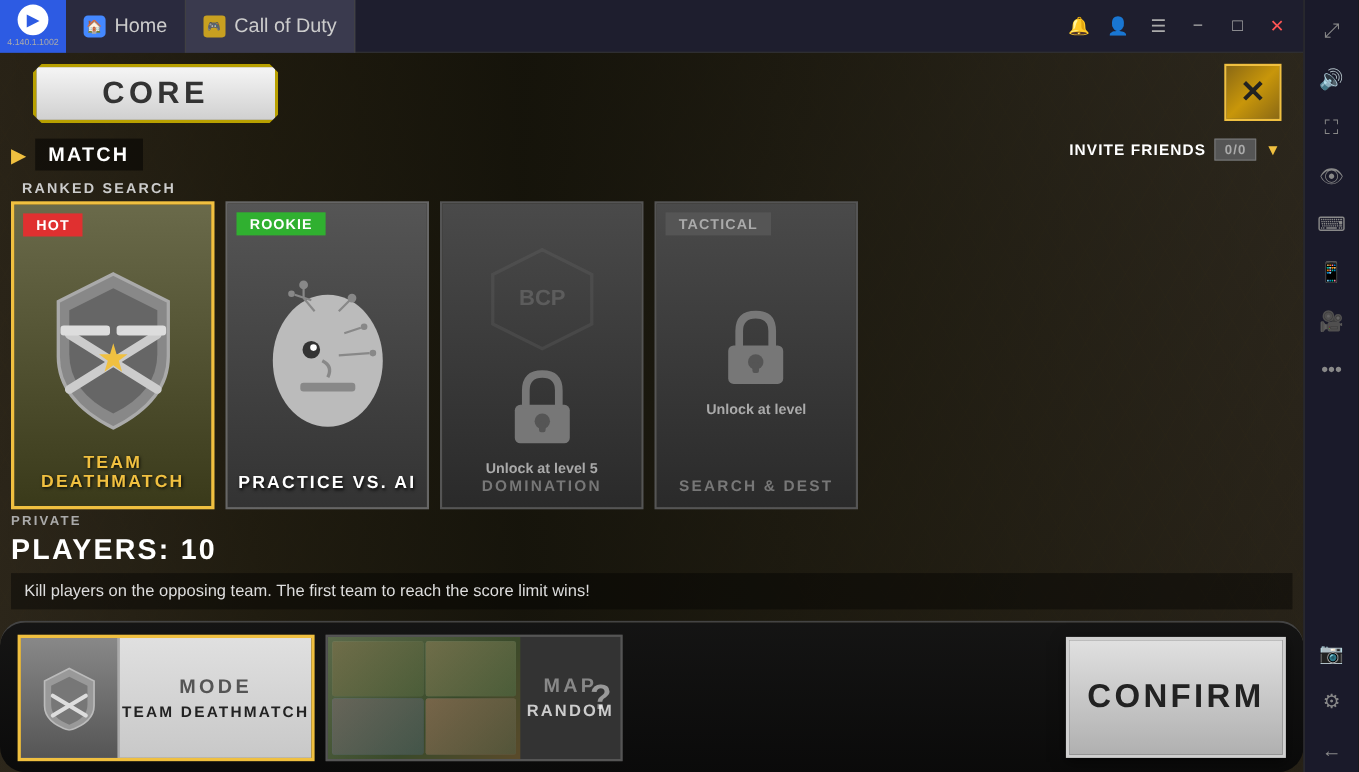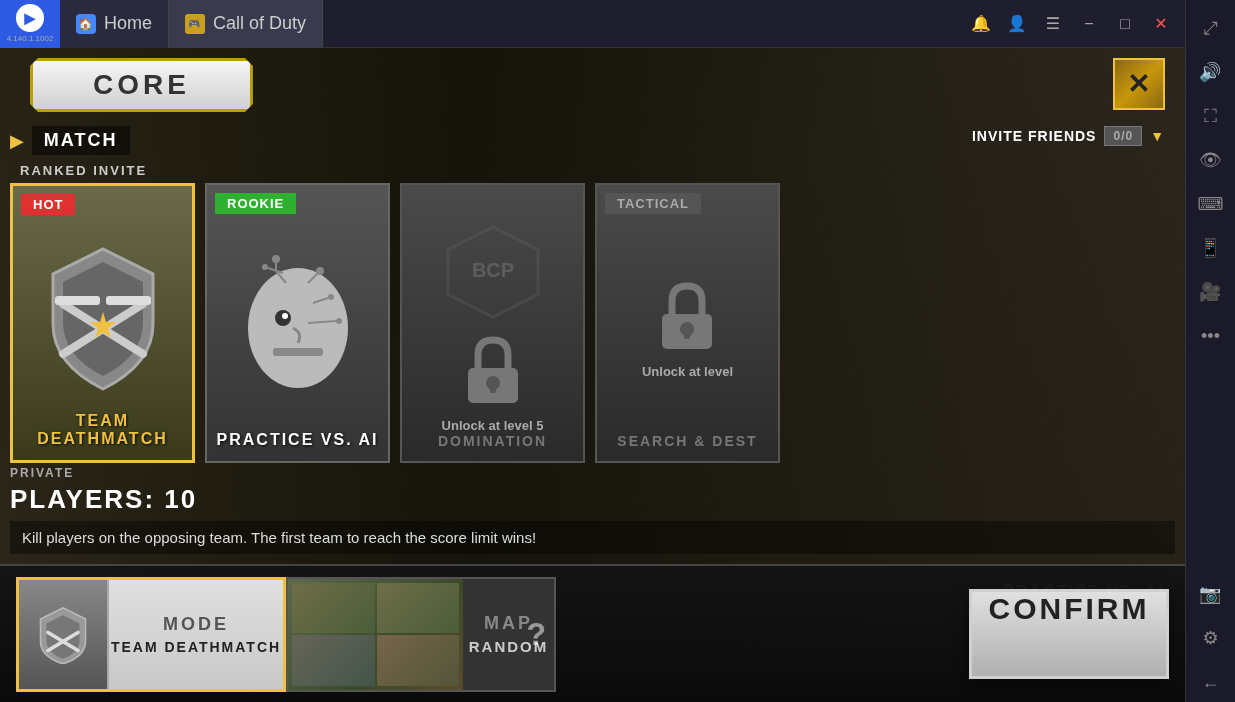--- a/index.html
+++ b/index.html
@@ -372,23 +372,25 @@
     
     .bottom-bar {
       position: absolute;
       bottom: 0;
       left: 0;
       right: 0;
       height: 138px;
       background: linear-gradient(180deg, rgba(20,20,20,0.95) 0%, rgba(10,10,10,0.98) 100%);
       display: flex;
       align-items: center;
+      gap: 10px;
       padding: 10px 16px;
       z-index: 10;
       border-top: 2px solid #444;
+      border-radius: 23px;
     }
 
     .mode-selector {
       width: 270px;
       height: 115px;
       background: linear-gradient(180deg, #e0e0e0 0%, #c8c8c8 100%);
       border: 3px solid #f0c040;
       display: flex;
       align-items: center;
       position: relative;
@@ -523,25 +525,25 @@
       background: #30b030;
       color: white;
       font-size: 11px;
       font-weight: bold;
       padding: 2px 8px;
     }
 
     
     .confirm-btn {
       width: 200px;
-      height: 90px;
+      height: 110px;
       background: linear-gradient(180deg, #e0e0e0 0%, #b0b0b0 100%);
       border: 3px solid #d0d0d0;
       display: flex;
-      align-items: flex-start;
+      align-items: center;
       justify-content: center;
       cursor: pointer;
       margin-left: auto;
       box-shadow: 0 4px 12px rgba(0,0,0,0.5);
     }
     .confirm-btn-text {
       font-size: 30px;
       font-weight: 900;
       color: #222;
       letter-spacing: 3px;
@@ -657,21 +659,21 @@
     <span class="match-arrow">▶</span>
     <span class="match-label">MATCH</span>
   </div>
 
   <div class="invite-friends">
     <span>INVITE FRIENDS</span>
     <span class="invite-badge">0/0</span>
     <span class="invite-arrow">▼</span>
   </div>
 
-  <div class="ranked-label">RANKED INVITE</div>
+  <div class="ranked-label">RANKED SEARCH</div>
 
   <div class="mode-cards">
 
 
     <div class="mode-card selected">
       <div class="mode-card-badge badge-hot">HOT</div>
       <div class="mode-card-image">
         <svg class="tdm-svg" viewBox="0 0 140 160">
 
           <g fill="none">

